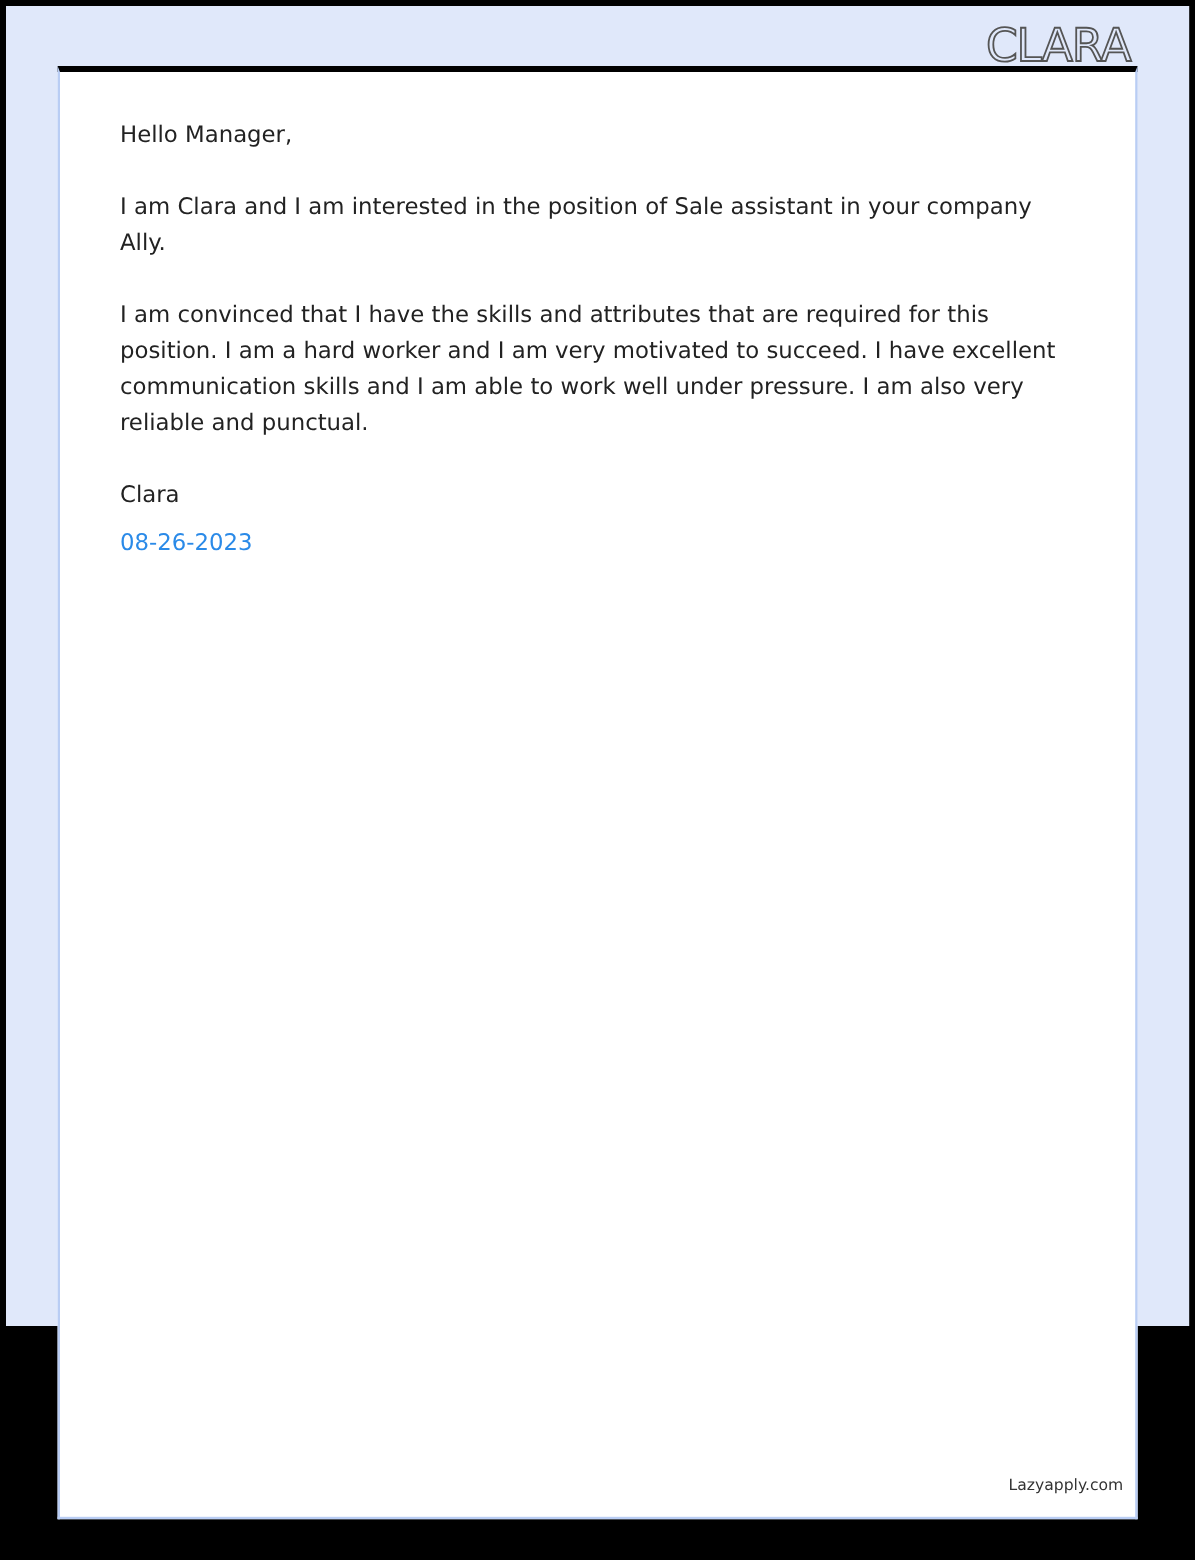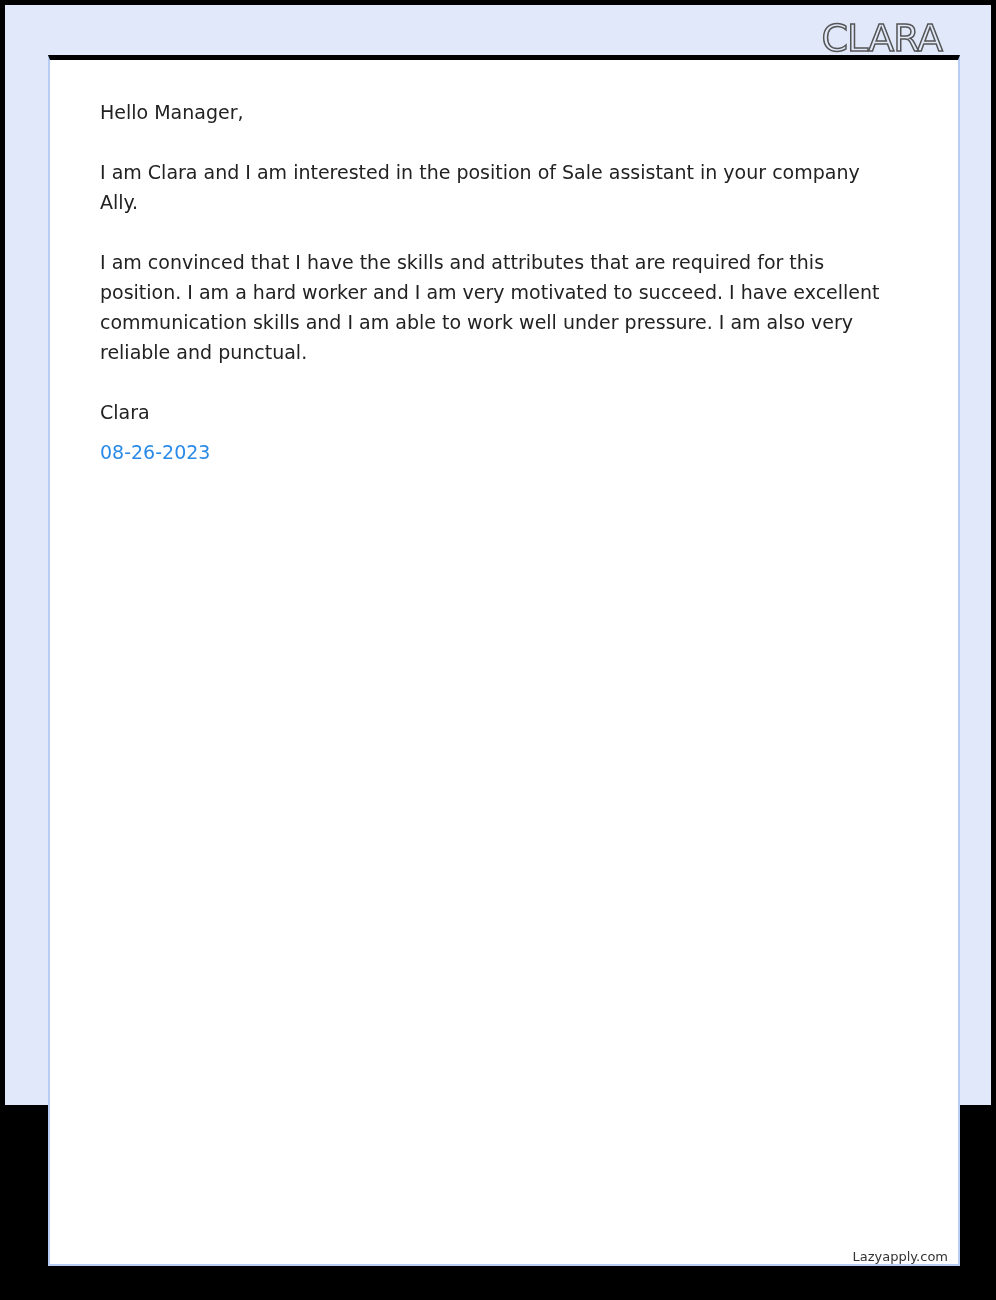--- a/index.html
+++ b/index.html
@@ -28,36 +28,35 @@
     }
     .sheet {
       position: absolute;
       left: 43px; top: 50px;
       width: 896px; height: 1204px;
       background: #fff;
       border-left: 2px solid #b9cdf4;
       border-right: 2px solid #b9cdf4;
       border-bottom: 2px solid #b9cdf4;
       border-top: 5px solid #000;
-      padding-left: 12px;
     }
     .content {
       position: absolute;
       left: 50px; top: 37px;
       width: 780px;
       font-size: 19px;
       color: #222;
       line-height: 30px;
     }
     .content p { margin: 0 0 30px 0; }
     .content p.sig { margin-bottom: 10px; }
     .date { color: #2a8ae8; }
     .footer {
       position: absolute;
-      right: 10px; bottom: 0;
+      right: 10px; bottom: 18px;
       font-size: 13px;
       color: #333;
       margin-top: 26px;
     }
   </style>
 </head>
 <body>
 
 <div class="page">
   <div class="brand">CLARA</div>

